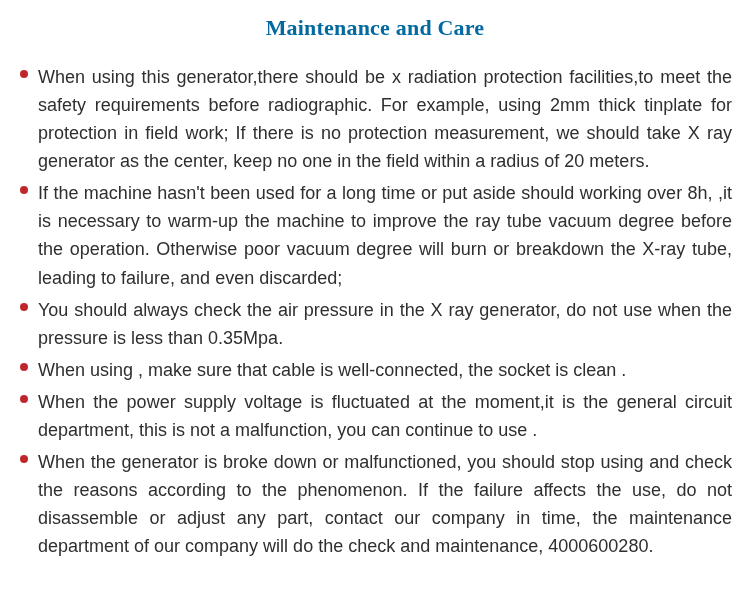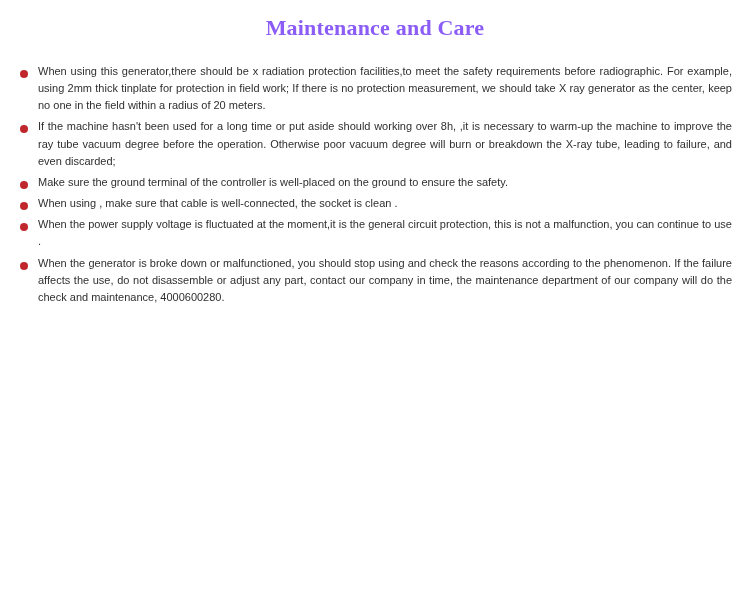--- a/index.html
+++ b/index.html
@@ -34,21 +34,21 @@
   }
   .items {
     list-style: none;
     margin: 0;
     padding: 22px 18px 0 18px;
   }
   .item {
     position: relative;
     padding-left: 20px;
     margin-bottom: 4px;
-    font-size: 11px;
+    font-size: 18px;
     line-height: 1.56;
     text-align: justify;
     text-justify: inter-word;
     color: #2f2f2f;
   }
   .item:last-child {
     margin-bottom: 0;
   }
   .bullet {
     position: absolute;
@@ -62,42 +62,42 @@
   }
   .item-text {
     display: block;
   }
 </style>
 </head>
 <body>
 
 <div class="page">
 
-  <h1 class="doc-title" style="color: #8b5cf6;">Maintenance and Care</h1>
+  <h1 class="doc-title" style="color: #0369a1;">Maintenance and Care</h1>
 
   <ul class="items">
     <li class="item">
       <span class="bullet" style="background: rgb(192, 39, 45);"></span>
       <span class="item-text">When using this generator,there should be x radiation protection facilities,to meet the safety requirements before radiographic. For example, using 2mm thick tinplate for protection in field work; If there is no protection measurement, we should take X ray generator as the center, keep no one in the field within a radius of 20 meters.</span>
     </li>
     <li class="item">
       <span class="bullet" style="background: rgb(192, 39, 45);"></span>
       <span class="item-text">If the machine hasn't been used for a long time or put aside should working over 8h, ,it is necessary to warm-up the machine to improve the ray tube vacuum degree before the operation. Otherwise poor vacuum degree will burn or breakdown the X-ray tube, leading to failure, and even discarded;</span>
     </li>
     <li class="item">
       <span class="bullet" style="background: rgb(192, 39, 45);"></span>
-      <span class="item-text">Make sure the ground terminal of the controller is well-placed on the ground to ensure the safety.</span>
+      <span class="item-text">You should always check the air pressure in the X ray generator, do not use when the pressure is less than 0.35Mpa.</span>
     </li>
     <li class="item">
       <span class="bullet" style="background: rgb(192, 39, 45);"></span>
       <span class="item-text">When using , make sure that cable is well-connected, the socket is clean .</span>
     </li>
     <li class="item">
       <span class="bullet" style="background: rgb(192, 39, 45);"></span>
-      <span class="item-text">When the power supply voltage is fluctuated at the moment,it is the general circuit protection, this is not a malfunction, you can continue to use .</span>
+      <span class="item-text">When the power supply voltage is fluctuated at the moment,it is the general circuit department, this is not a malfunction, you can continue to use .</span>
     </li>
     <li class="item">
       <span class="bullet" style="background: rgb(192, 39, 45);"></span>
       <span class="item-text">When the generator is broke down or malfunctioned, you should stop using and check the reasons according to the phenomenon. If the failure affects the use, do not disassemble or adjust any part, contact our company in time, the maintenance department of our company will do the check and maintenance, 4000600280.</span>
     </li>
   </ul>
 
 </div>
 
 </body></html>

